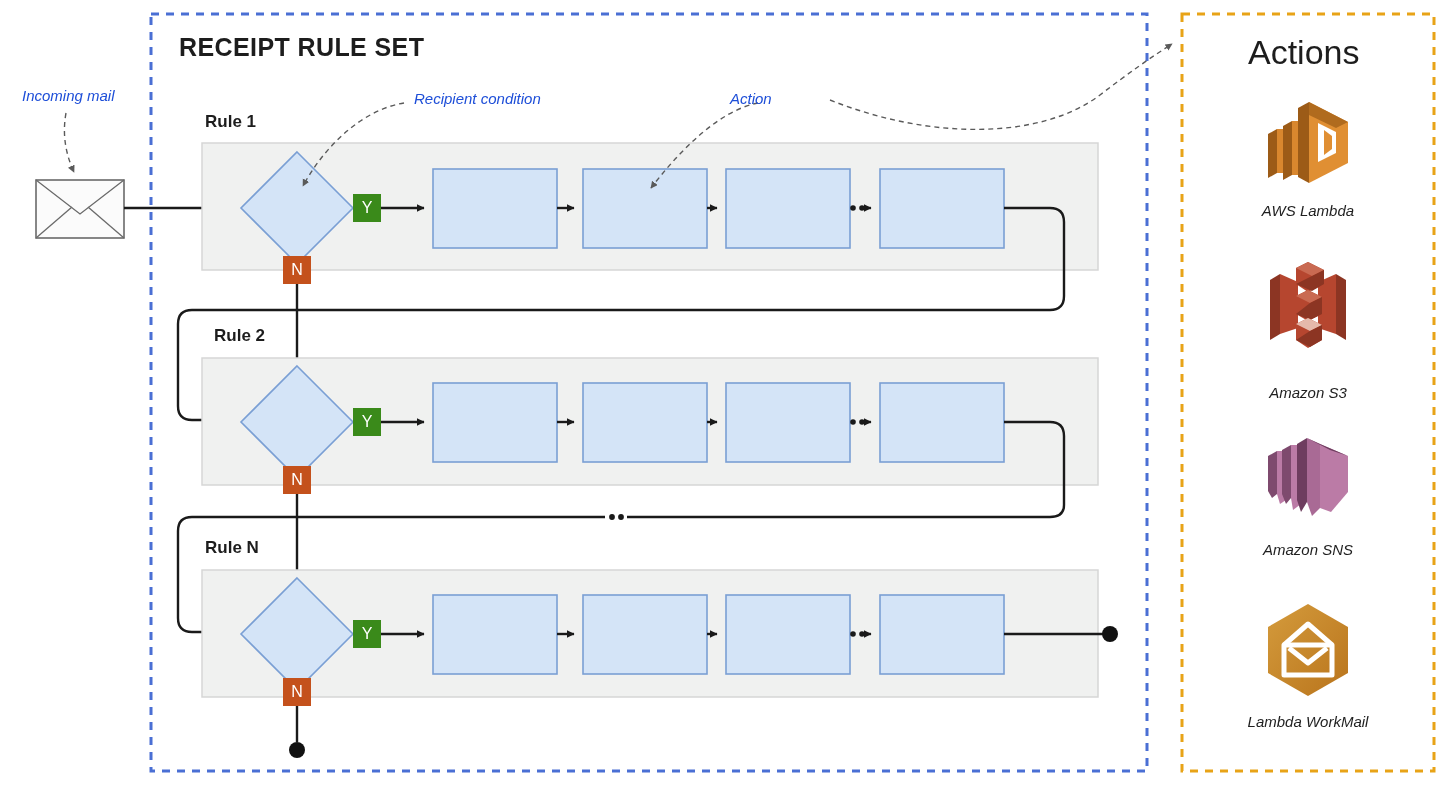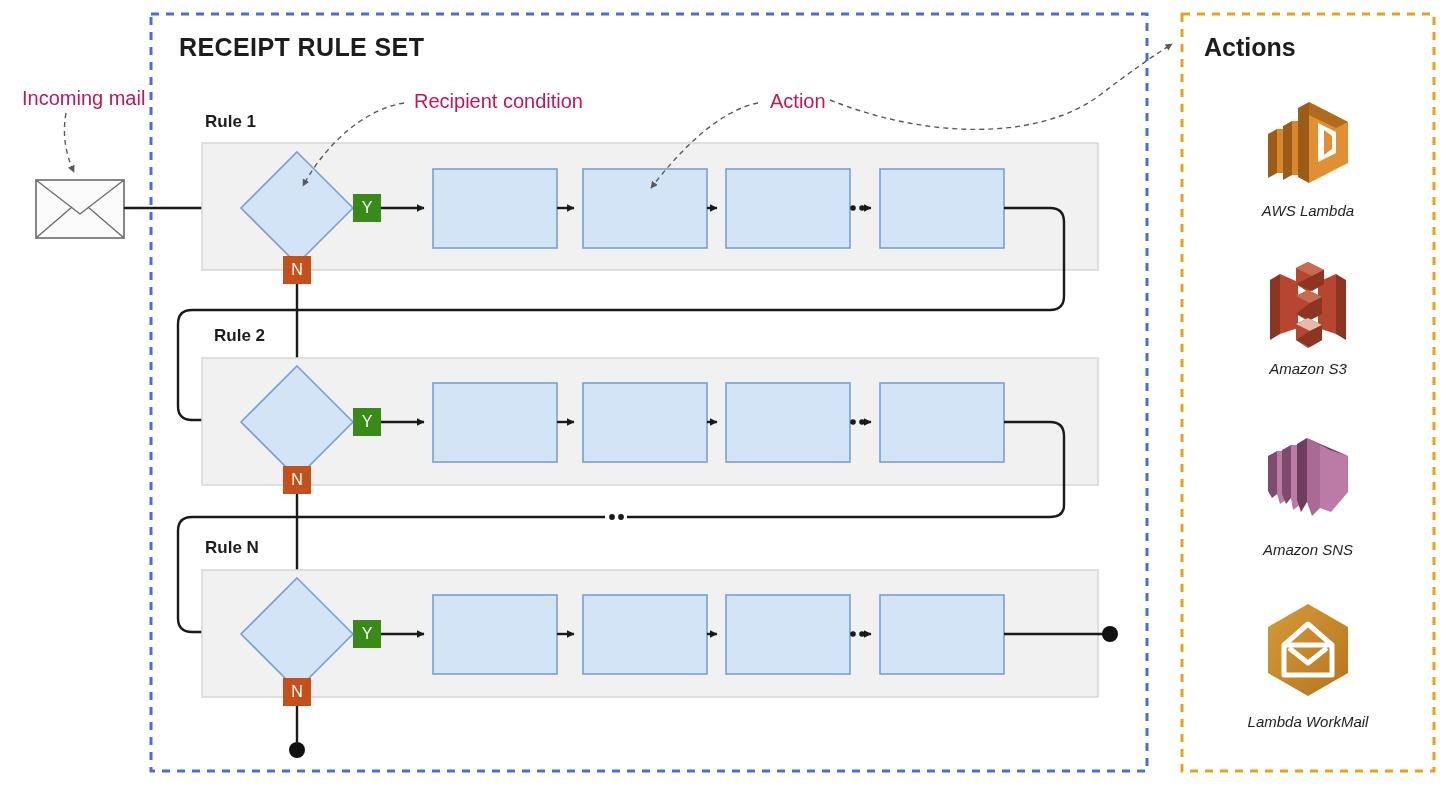--- a/index.html
+++ b/index.html
@@ -5,23 +5,23 @@
 <style>
   html,body{margin:0;padding:0;background:#ffffff;}
   body{width:1449px;height:790px;overflow:hidden;
        font-family:"Liberation Sans","DejaVu Sans",sans-serif;}
   #stage{position:relative;width:1449px;height:618px;}
   #svg-layer{position:absolute;left:0;top:0;width:1449px;height:790px;}
 
   
   .lbl{position:absolute;white-space:nowrap;}
   .title-main{font-size:25px;font-weight:bold;color:#1d1d1d;letter-spacing:.4px;}
-  .panel-title{font-size:25px;font-weight:bold;color:#1d1d1d;}
+  .panel-title{font-size:34px;font-weight:normal;color:#1d1d1d;margin-left:44px;}
   .rule-title{font-size:17px;font-weight:bold;color:#1d1d1d;}
-  .note{font-size:20px;color:#be185d;}
+  .note{font-size:15px;font-style:italic;color:#1d4ed8;}
   .icon-cap{font-size:15px;font-style:italic;color:#1f1f1f;text-align:center;}
 
   .badge{position:absolute;width:28px;height:28px;display:flex;
          align-items:center;justify-content:center;color:#fff;
          font-size:16px;font-weight:normal;}
   .badge-y{background:#3a8a1a;}
   .badge-n{background:#c4511c;}
 
   .aws-icon{position:absolute;width:100px;height:100px;}
   .aws-icon svg{display:block;width:100%;height:100%;}
@@ -129,21 +129,21 @@
     <path d="M404,103 C360,110 322,150 303,186" fill="none" stroke="#5a5a5a" stroke-width="1.4" stroke-dasharray="5 4" marker-end="url(#arw-dash)"></path>
     <path d="M758,103 C720,110 680,150 651,188" fill="none" stroke="#5a5a5a" stroke-width="1.4" stroke-dasharray="5 4" marker-end="url(#arw-dash)"></path>
     <path d="M830,100 C930,140 1040,140 1100,95 C1130,72 1150,58 1172,44" fill="none" stroke="#5a5a5a" stroke-width="1.4" stroke-dasharray="5 4" marker-end="url(#arw-dash)"></path>
   </svg>
 
   <div class="lbl title-main" style="left:179px;top:33px;">RECEIPT RULE SET</div>
 
   <div class="lbl note" style="left:22px;top:87px;">Incoming mail</div>
 
   <div class="lbl note" style="left:414px;top:90px;text-align:center;">Recipient condition</div>
-  <div class="lbl note" style="left:770px;top:90px;">Action</div>
+  <div class="lbl note" style="left:730px;top:90px;">Action</div>
 
   <div class="lbl rule-title" style="left:205px;top:112px;">Rule 1</div>
   <div class="lbl rule-title" style="left:214px;top:326px;">Rule 2</div>
   <div class="lbl rule-title" style="left:205px;top:538px;">Rule N</div>
 
   <div class="badge badge-y" style="left:353px;top:194px;">Y</div>
   <div class="badge badge-n" style="left:283px;top:256px;">N</div>
 
   <div class="badge badge-y" style="left:353px;top:408px;">Y</div>
   <div class="badge badge-n" style="left:283px;top:466px;">N</div>
@@ -178,21 +178,21 @@
       <polygon points="38,10 50,4 66,12 54,18" fill="#c96a52"></polygon>
       <polygon points="38,26 54,33 66,26 66,12 54,18" fill="#8c3523"></polygon>
       <polygon points="38,38 50,32 64,39 64,56 50,63 38,56" fill="#b6462f"></polygon>
       <polygon points="38,38 50,32 64,39 52,45" fill="#c96a52"></polygon>
       <polygon points="38,56 52,62 64,56 64,39 52,45" fill="#8c3523"></polygon>
       <polygon points="38,66 50,60 64,67 64,82 50,90 38,82" fill="#b6462f"></polygon>
       <polygon points="38,66 50,60 64,67 52,73" fill="#e5b9ab"></polygon>
       <polygon points="38,82 52,89 64,82 64,67 52,73" fill="#8c3523"></polygon>
     </svg>
   </div>
-  <div class="lbl icon-cap" style="left:1248px;top:360px;width:120px;">Amazon S3</div>
+  <div class="lbl icon-cap" style="left:1248px;top:384px;width:120px;">Amazon S3</div>
 
   <div class="aws-icon" style="left:1258px;top:428px;">
     <svg viewBox="0 0 100 100">
       <polygon points="10,28 19,23 19,66 14,70 10,63" fill="#7e4a6e"></polygon>
       <polygon points="19,23 28,23 28,72 22,76 19,66" fill="#bb7ba6"></polygon>
       <polygon points="24,22 33,17 33,70 28,76 24,66" fill="#7e4a6e"></polygon>
       <polygon points="33,17 43,17 43,76 35,82 33,70" fill="#bb7ba6"></polygon>
       <polygon points="39,16 49,10 49,74 43,84 39,72" fill="#6e3d5f"></polygon>
       <polygon points="49,10 62,16 62,80 54,88 49,74" fill="#a96a95"></polygon>
       <polygon points="62,16 90,28 90,64 73,84 62,80" fill="#bb7ba6"></polygon>

